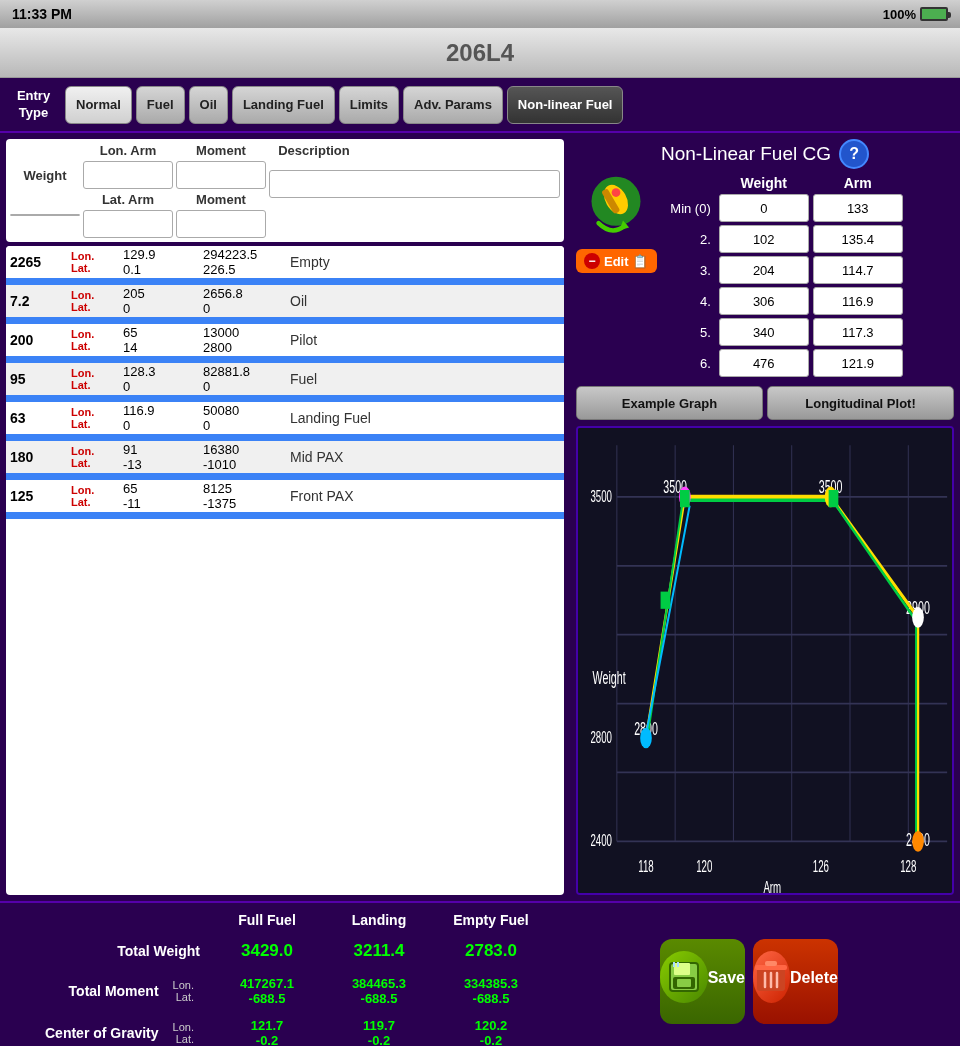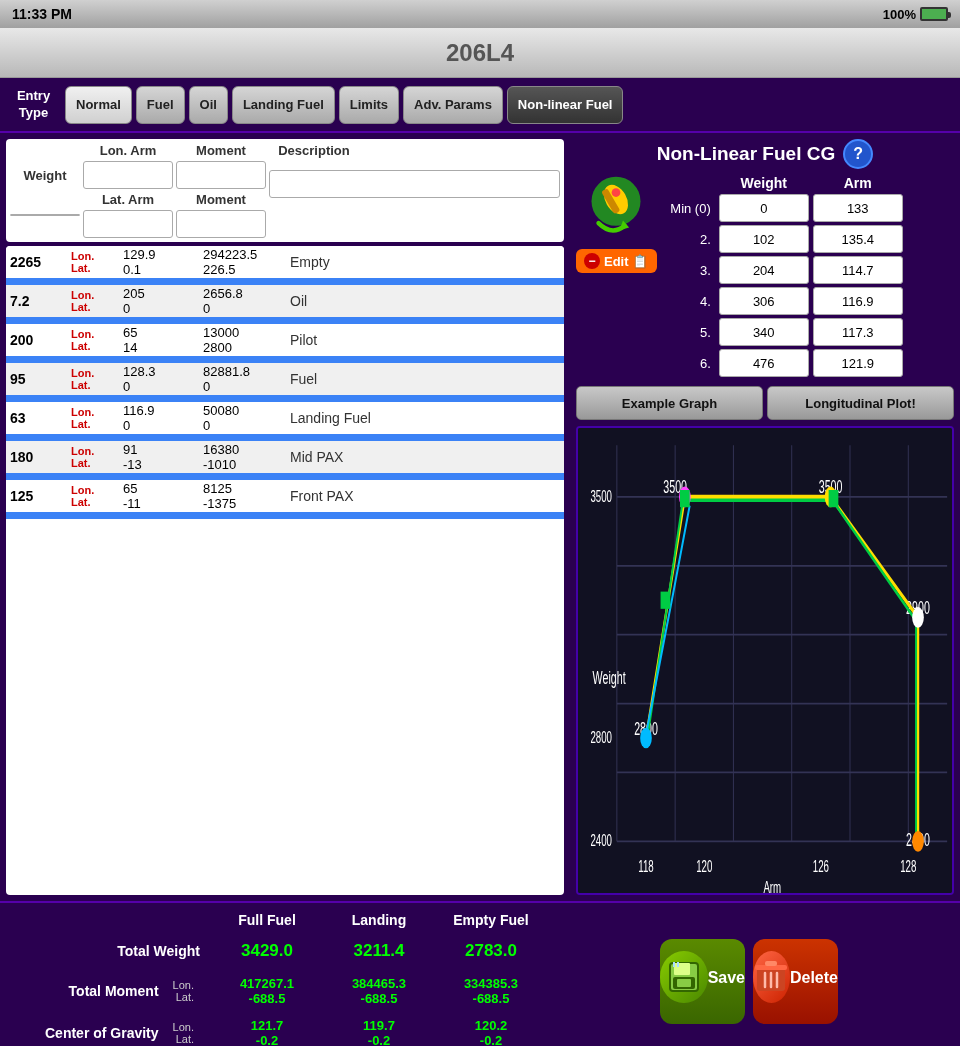--- a/index.html
+++ b/index.html
@@ -211,21 +211,21 @@
     
     #nlf-header {
       display: flex;
       align-items: center;
       justify-content: center;
       gap: 8px;
     }
     #nlf-title {
       color: white;
       font-size: 19px;
-      font-weight: bold;
+      font-weight: normal;
       text-align: left;
     }
     #help-btn {
       width: 30px;
       height: 30px;
       border-radius: 50%;
       background: #2255cc;
       color: white;
       font-size: 16px;
       font-weight: bold;

